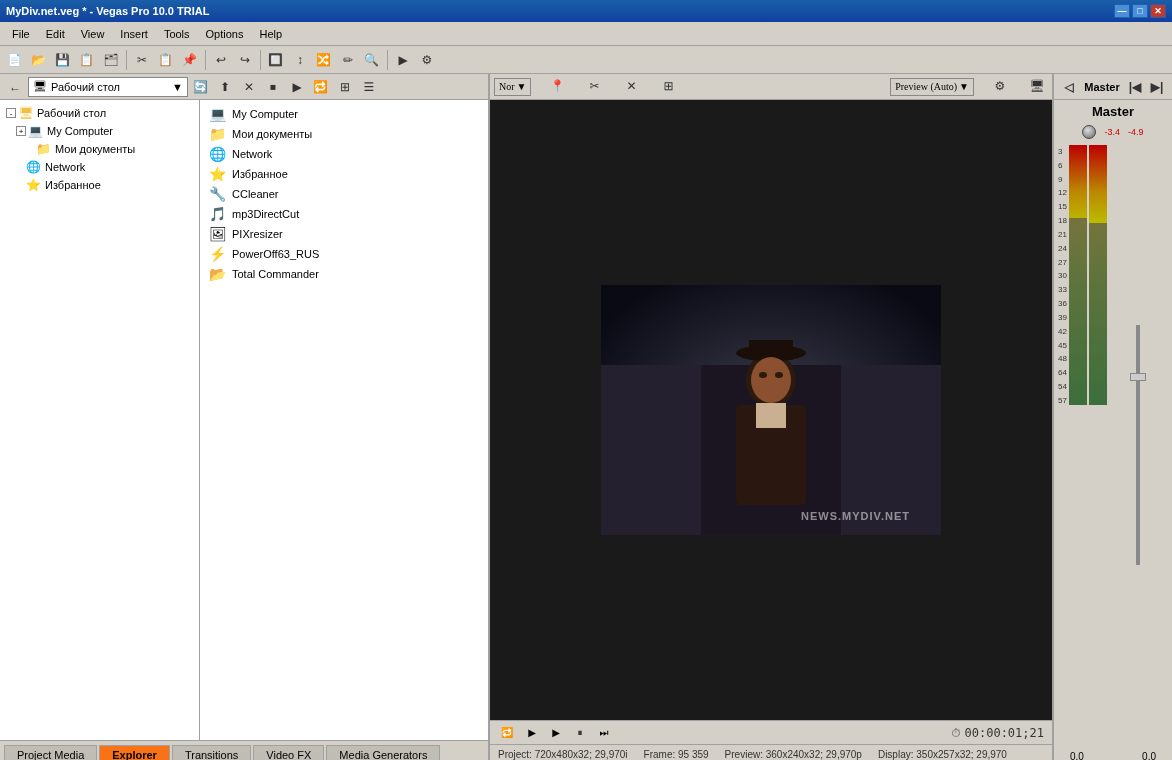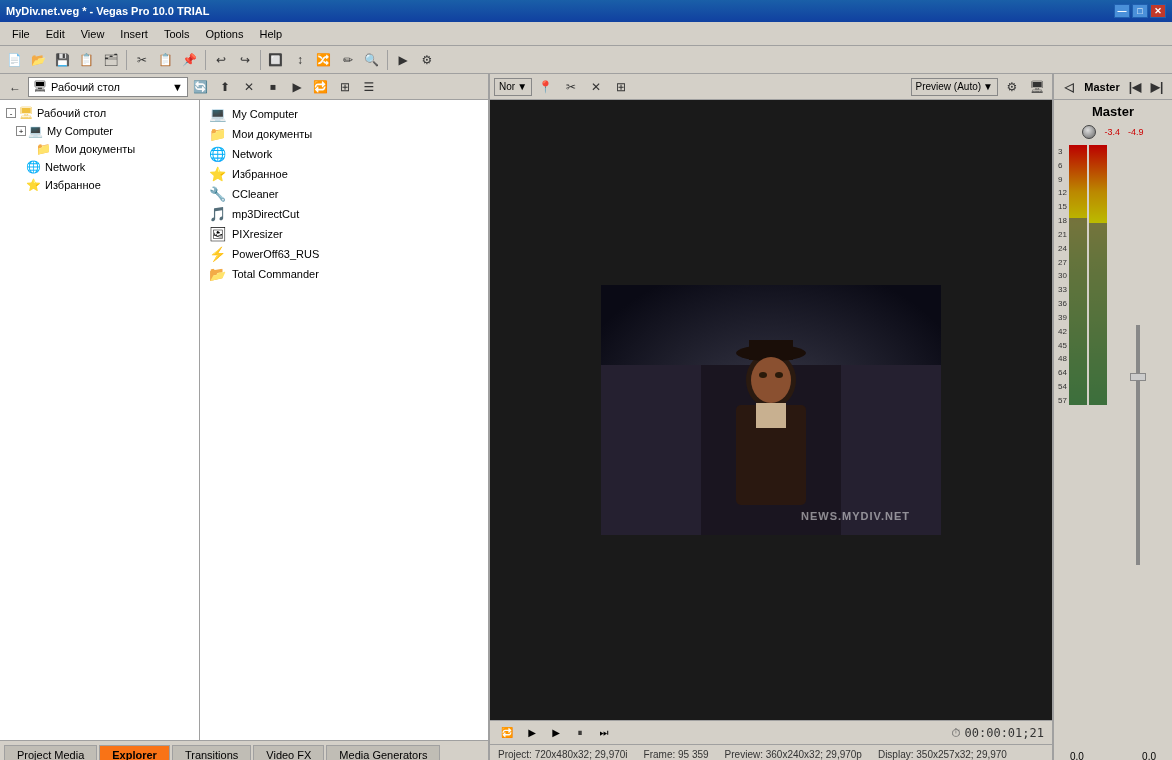--- a/index.html
+++ b/index.html
@@ -174,22 +174,23 @@
       flex-direction: column;
     }
 
     
     .preview-toolbar {
       background: #d4d0c8;
       height: 26px;
       display: flex;
       align-items: center;
       padding: 2px 4px;
-      gap: 3px;
+      gap: 15px;
       border-bottom: 1px solid #a0a0a0;
+      font-family: Liberation Serif, serif;
     }
 
     
     .video-preview {
       flex: 1;
       background: #1a1a1a;
       display: flex;
       align-items: center;
       justify-content: center;
       position: relative;

